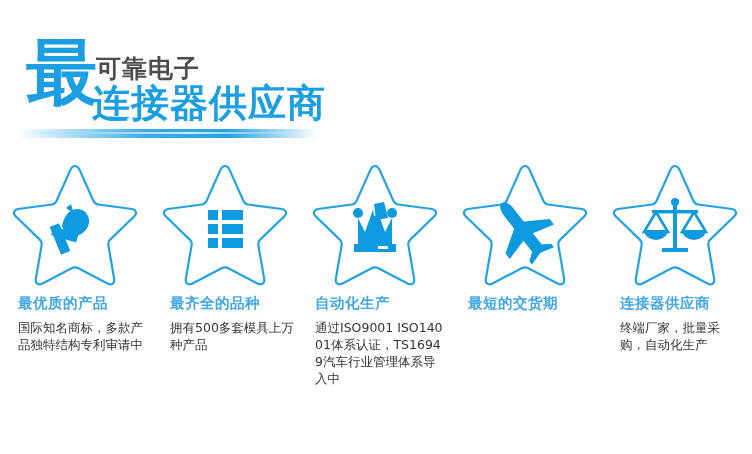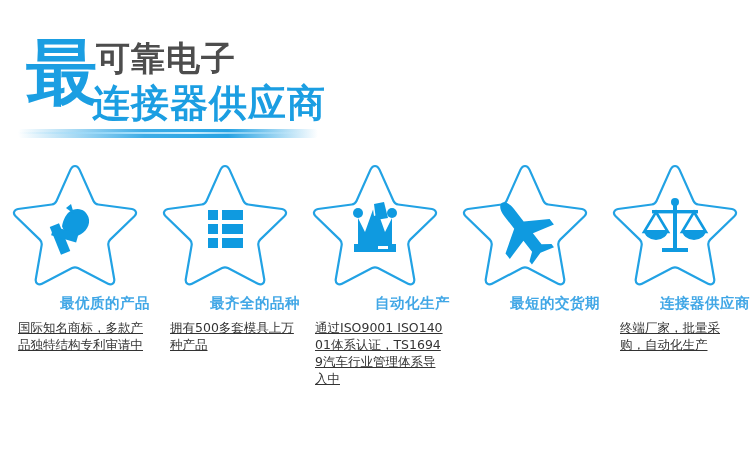--- a/index.html
+++ b/index.html
@@ -30,22 +30,22 @@
     font-size: 72px;
     line-height: 0.95;
     font-weight: 700;
     color: #1b9ee2;
     letter-spacing: 0px;
     font-family: "DejaVu Sans", "Liberation Sans", sans-serif;
   }
   .sub-line1 {
     position: absolute;
     left: 96px;
-    top: 41px;
-    font-size: 34px;
+    top: 56px;
+    font-size: 25px;
     font-weight: 700;
     color: #4d4d4d;
     letter-spacing: 1px;
     line-height: 1;
   }
   .sub-line2 {
     position: absolute;
     left: 92px;
     top: 84px;
     font-size: 38px;
@@ -92,37 +92,36 @@
   }
   .star-wrap svg {
     position: absolute;
     left: 8px;
     top: 0;
   }
   .feature-title {
     font-size: 14.5px;
     font-weight: 700;
     color: #41a7e6;
-    text-align: right;
+    text-align: left;
     padding-left: 18px;
     letter-spacing: 0.5px;
     line-height: 1.2;
     white-space: nowrap;
   }
   .feature-desc {
     font-size: 12.5px;
     color: #333333;
     text-align: left;
     padding-left: 18px;
     padding-right: 6px;
     line-height: 1.35;
     margin-top: 8px;
     letter-spacing: 0px;
     word-break: break-all;
-    text-decoration: underline;
   }
   .feature:nth-child(1) .feature-title,
   .feature:nth-child(1) .feature-desc { padding-left: 18px; }
   .feature:nth-child(2) .feature-title,
   .feature:nth-child(2) .feature-desc { padding-left: 20px; }
   .feature:nth-child(3) .feature-title,
   .feature:nth-child(3) .feature-desc { padding-left: 15px; }
   .feature:nth-child(4) .feature-title,
   .feature:nth-child(4) .feature-desc { padding-left: 18px; }
   .feature:nth-child(5) .feature-title,

